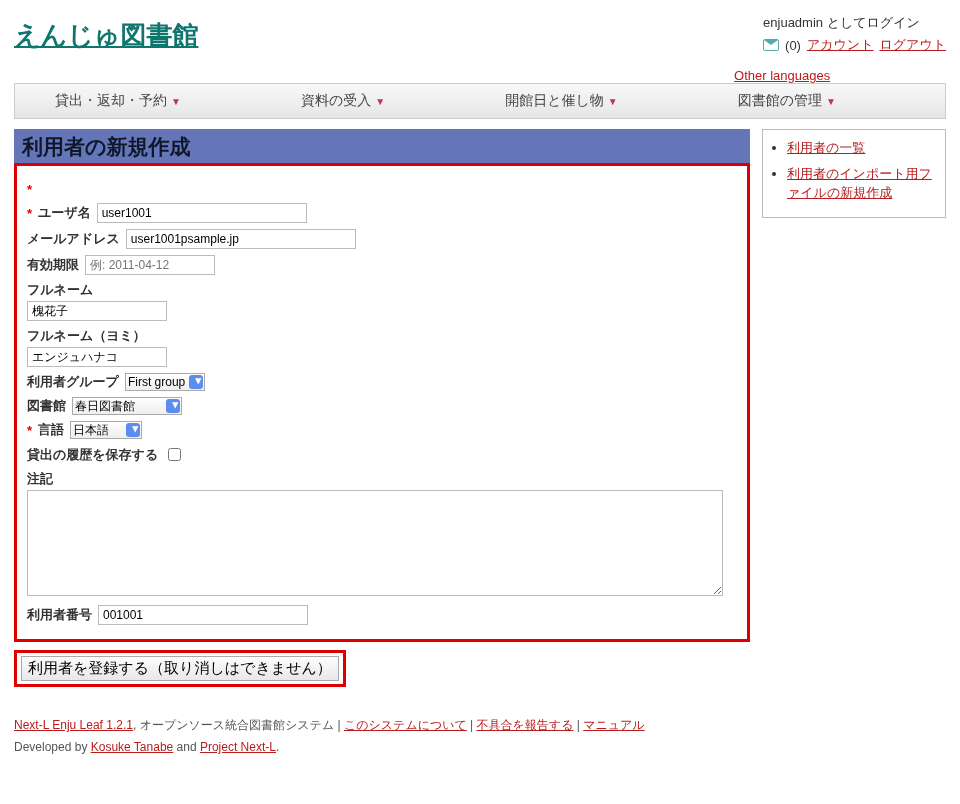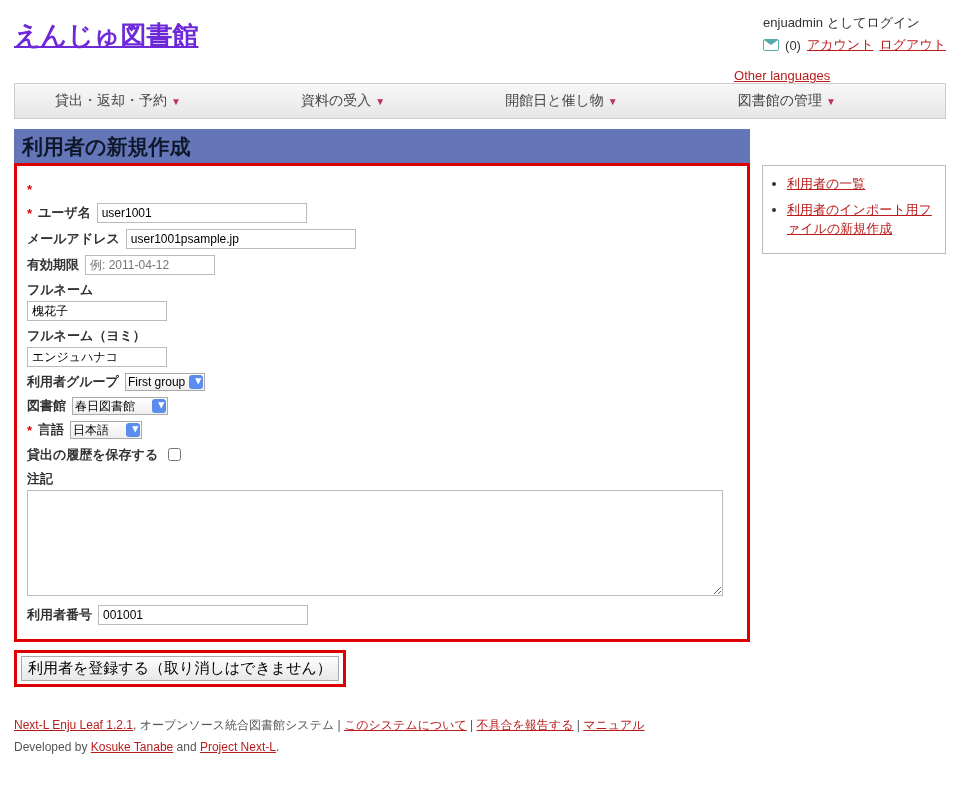--- a/index.html
+++ b/index.html
@@ -6,21 +6,21 @@
     margin: 0;
     padding: 14px;
     font-family: "Hiragino Kaku Gothic Pro", Meiryo, sans-serif;
     font-size: 13px;
     color: #333;
     background: #fff;
     width: 932px;
   }
   a { color: #b91c1c; text-decoration: underline; }
   .top-row { display: flex; justify-content: space-between; align-items: flex-start; }
-  .site-title { font-size: 26px; font-weight: bold; color: #6d28d9; text-decoration: underline; margin: 4px 0 7px 0; }
+  .site-title { font-size: 26px; font-weight: bold; color: #0f766e; text-decoration: underline; margin: 4px 0 7px 0; }
   .login-box { font-size: 13px; color: #333; text-align: left; }
   .login-box .line { margin-bottom: 4px; display: flex; align-items: center; gap: 6px; margin-left: 29px; }
   .mail-icon { display:inline-block; width:14px; height:10px; border:1px solid #5aa; border-radius:2px; position:relative; }
   .mail-icon::after{content:"";position:absolute;left:0;right:0;top:0;border-left:7px solid transparent;border-right:7px solid transparent;border-top:5px solid #5aa;}
   .other-lang { margin-top:14px; }
 
   .menubar {
     background: linear-gradient(#f8f8f8,#e6e6e6);
     border: 1px solid #ccc;
     padding: 6px 10px;
@@ -77,21 +77,21 @@
     content:"▾"; position:absolute; right:4px; top:1px; color:#fff; font-size:11px; z-index:2; pointer-events:none;
   }
   textarea.note {
     width: 690px; height: 100px; border:1px solid #bbb; resize: both;
   }
   .submit-wrap { border:3px solid #d00; display:inline-block; padding:3px 4px; margin-top:8px; }
   .submit-wrap input[type=button]{
     font-size:15px; background:linear-gradient(#fdfdfd,#e8e8e8); border:1px solid #aaa; padding:2px 6px;
   }
 
-  .side-box { border:1px solid #bbb; padding:8px 6px;margin-top:36px; }
+  .side-box { border:1px solid #bbb; padding:8px 6px; }
   .side-box ul { margin:0; padding-left:18px; }
   .side-box li { margin-bottom:6px; font-size:13px; line-height:1.5; }
 
   .footer { margin-top:30px; font-size:12px; color:#555; }
   .footer .line1, .footer .line2 { margin-bottom:6px; }
 </style>
 </head>
 <body>
 
 <div class="top-row">
@@ -169,21 +169,21 @@
         <span class="sel-wrap">
           <select class="sel">
             <option>First group</option>
           </select>
         </span>
       </div>
 
       <div class="row">
         <label>図書館</label>
         <span class="sel-wrap">
-          <select class="sel" style="width:96px">
+          <select class="sel" style="width:110px">
             <option>春日図書館</option>
           </select>
         </span>
       </div>
 
       <div class="row">
         <span class="red-ast">*</span>
         <label>言語</label>
         <span class="sel-wrap">
           <select class="sel" style="width:72px">

